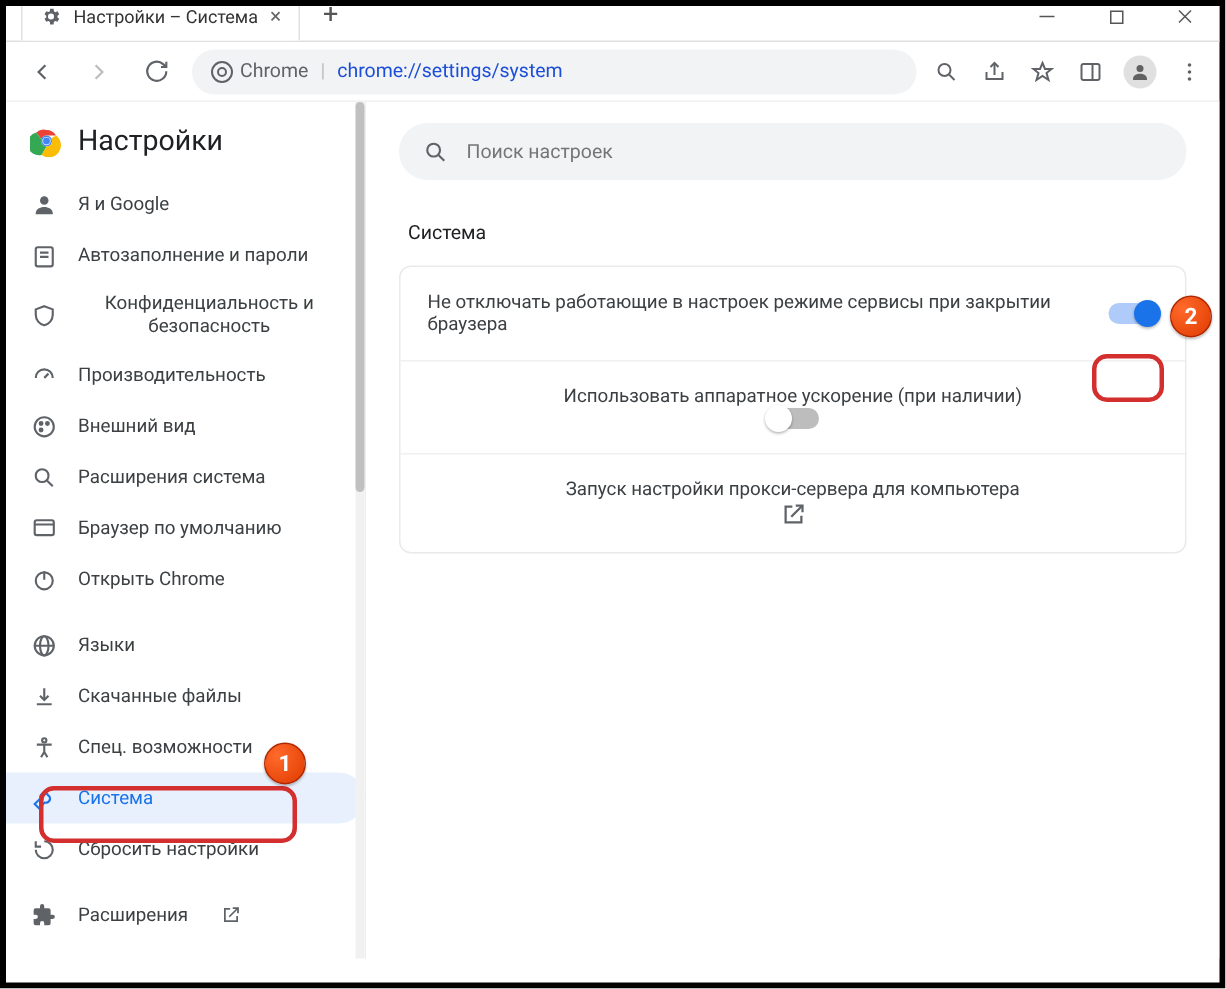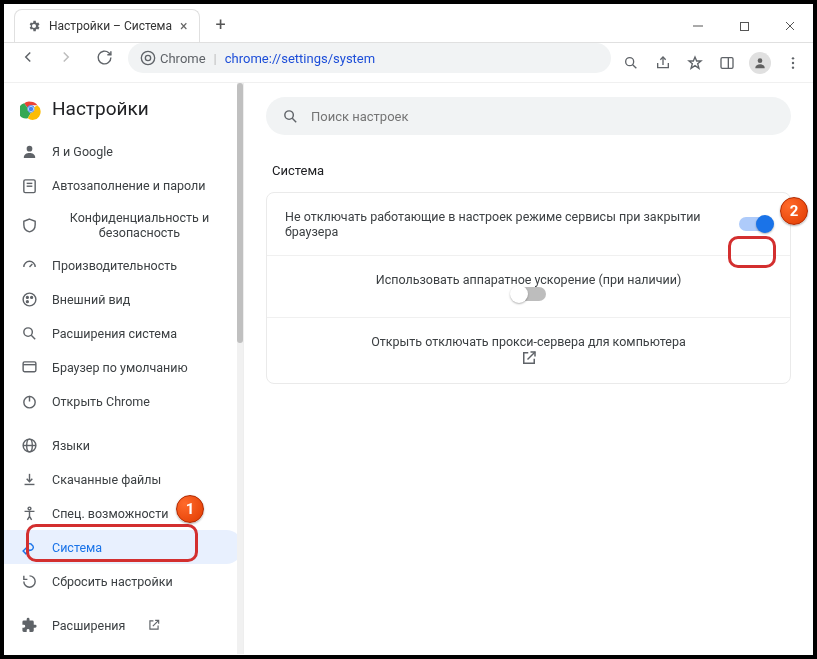--- a/index.html
+++ b/index.html
@@ -1,26 +1,26 @@
 <!DOCTYPE html>
 <html><head>
 <meta charset="utf-8">
 <style>
 * { margin:0; padding:0; box-sizing:border-box; font-family:"Segoe UI",Roboto,Arial,sans-serif; }
 body { background:#fff; }
 .window { width:817px; height:659px; border:4px solid #000; position:relative; background:#fff; overflow:hidden; }
-.titlebar { height:39px; background:#fff; display:flex; align-items:flex-end; border-bottom:1px solid #e0e0e0; }
+.titlebar { height:24px; background:#fff; display:flex; align-items:flex-end; border-bottom:1px solid #e0e0e0; }
 .tab { display:flex; align-items:center; gap:8px; padding:8px 12px; background:#fff; border:1px solid #e0e0e0; border-bottom:none; border-radius:8px 8px 0 0; margin-left:10px; font-size:12px; color:#333; max-width:210px; }
 .tab .icon-slot{width:14px;height:14px;display:flex;align-items:center;justify-content:center;}
 .tab .ttitle { white-space:nowrap; overflow:hidden; text-overflow:ellipsis; flex:1; }
 .tab .close { color:#666; font-size:14px; cursor:pointer; }
 .newtab { width:28px; height:28px; display:flex; align-items:center;justify-content:center; font-size:18px; color:#555; margin-left:6px; margin-bottom:4px; cursor:pointer;}
 .win-controls{ margin-left:auto; display:flex; }
 .win-btn{ width:46px; height:32px; display:flex; align-items:center;justify-content:center; color:#555; font-size:13px;}
-.toolbar{ height:40px; display:flex; padding:0 10px; gap:10px; border-bottom:1px solid #f0f0f0;}
+.toolbar{ height:40px; display:flex; align-items:center; padding:0 10px; gap:10px; border-bottom:1px solid #f0f0f0;}
 .nav-btn{ width:28px;height:28px;display:flex;align-items:center;justify-content:center;color:#5f6368;border-radius:50%; }
 .nav-btn.disabled{color:#bdbdbd;}
 .omnibox{ flex:1; height:30px; background:#f1f3f4; border-radius:15px; display:flex; align-items:center; padding:0 12px; gap:8px; font-size:13px; color:#5f6368;}
 .omnibox .lockish{display:flex;align-items:center;gap:4px;}
 .omnibox .pipe{color:#bdbdbd;}
 .omnibox .url{color:#1d4ed8;}
 .tool-icons{display:flex;gap:12px;align-items:center;color:#5f6368;}
 .tool-icons .ic{width:20px;height:20px;display:flex;align-items:center;justify-content:center;}
 .avatar{width:22px;height:22px;border-radius:50%;background:#e0e0e0;display:flex;align-items:center;justify-content:center;color:#616161;}
 .content{ display:flex; height:calc(100% - 80px); }
@@ -335,21 +335,21 @@
               <div class="knob"></div>
             </div>
         </div>
         <div class="row">
           <span>Использовать аппаратное ускорение (при наличии)</span>
           <div class="toggle off">
               <div class="knob"></div>
             </div>
         </div>
         <div class="row">
-          <span>Открыть отключать прокси-сервера для компьютера</span>
+          <span>Запуск настройки прокси-сервера для компьютера</span>
           <span class="open-ext">
               <svg width="18" height="18" viewBox="0 0 24 24" fill="none" stroke="#5f6368" stroke-width="2">
                 <path d="M14 4h6v6"></path>
                 <path d="M20 4L10 14"></path>
                 <path d="M19 13v6H5V5h6"></path>
               </svg>
             </span>
         </div>
       </div>
     </div>

